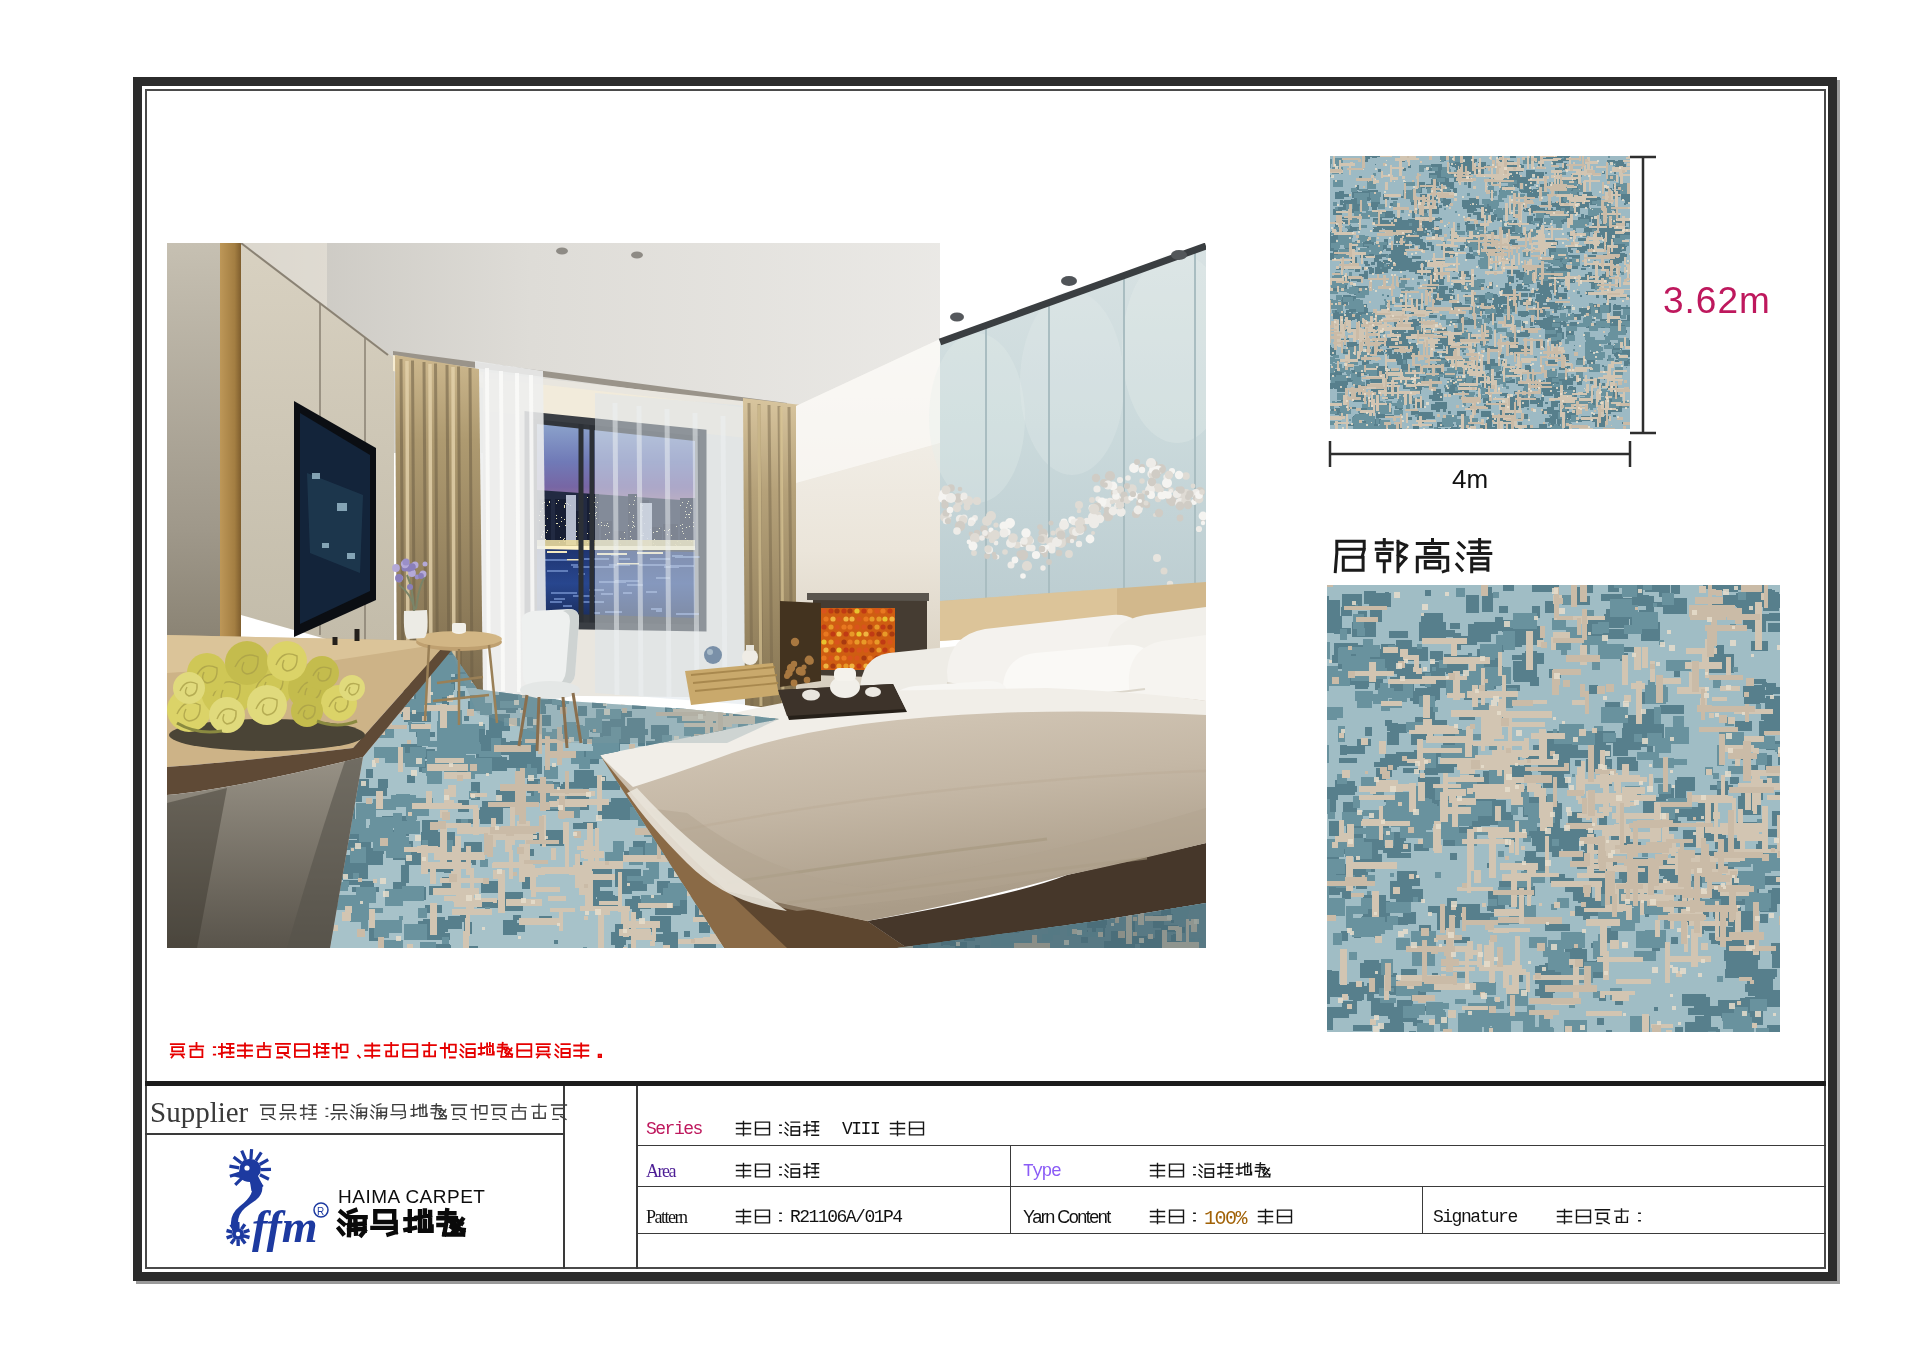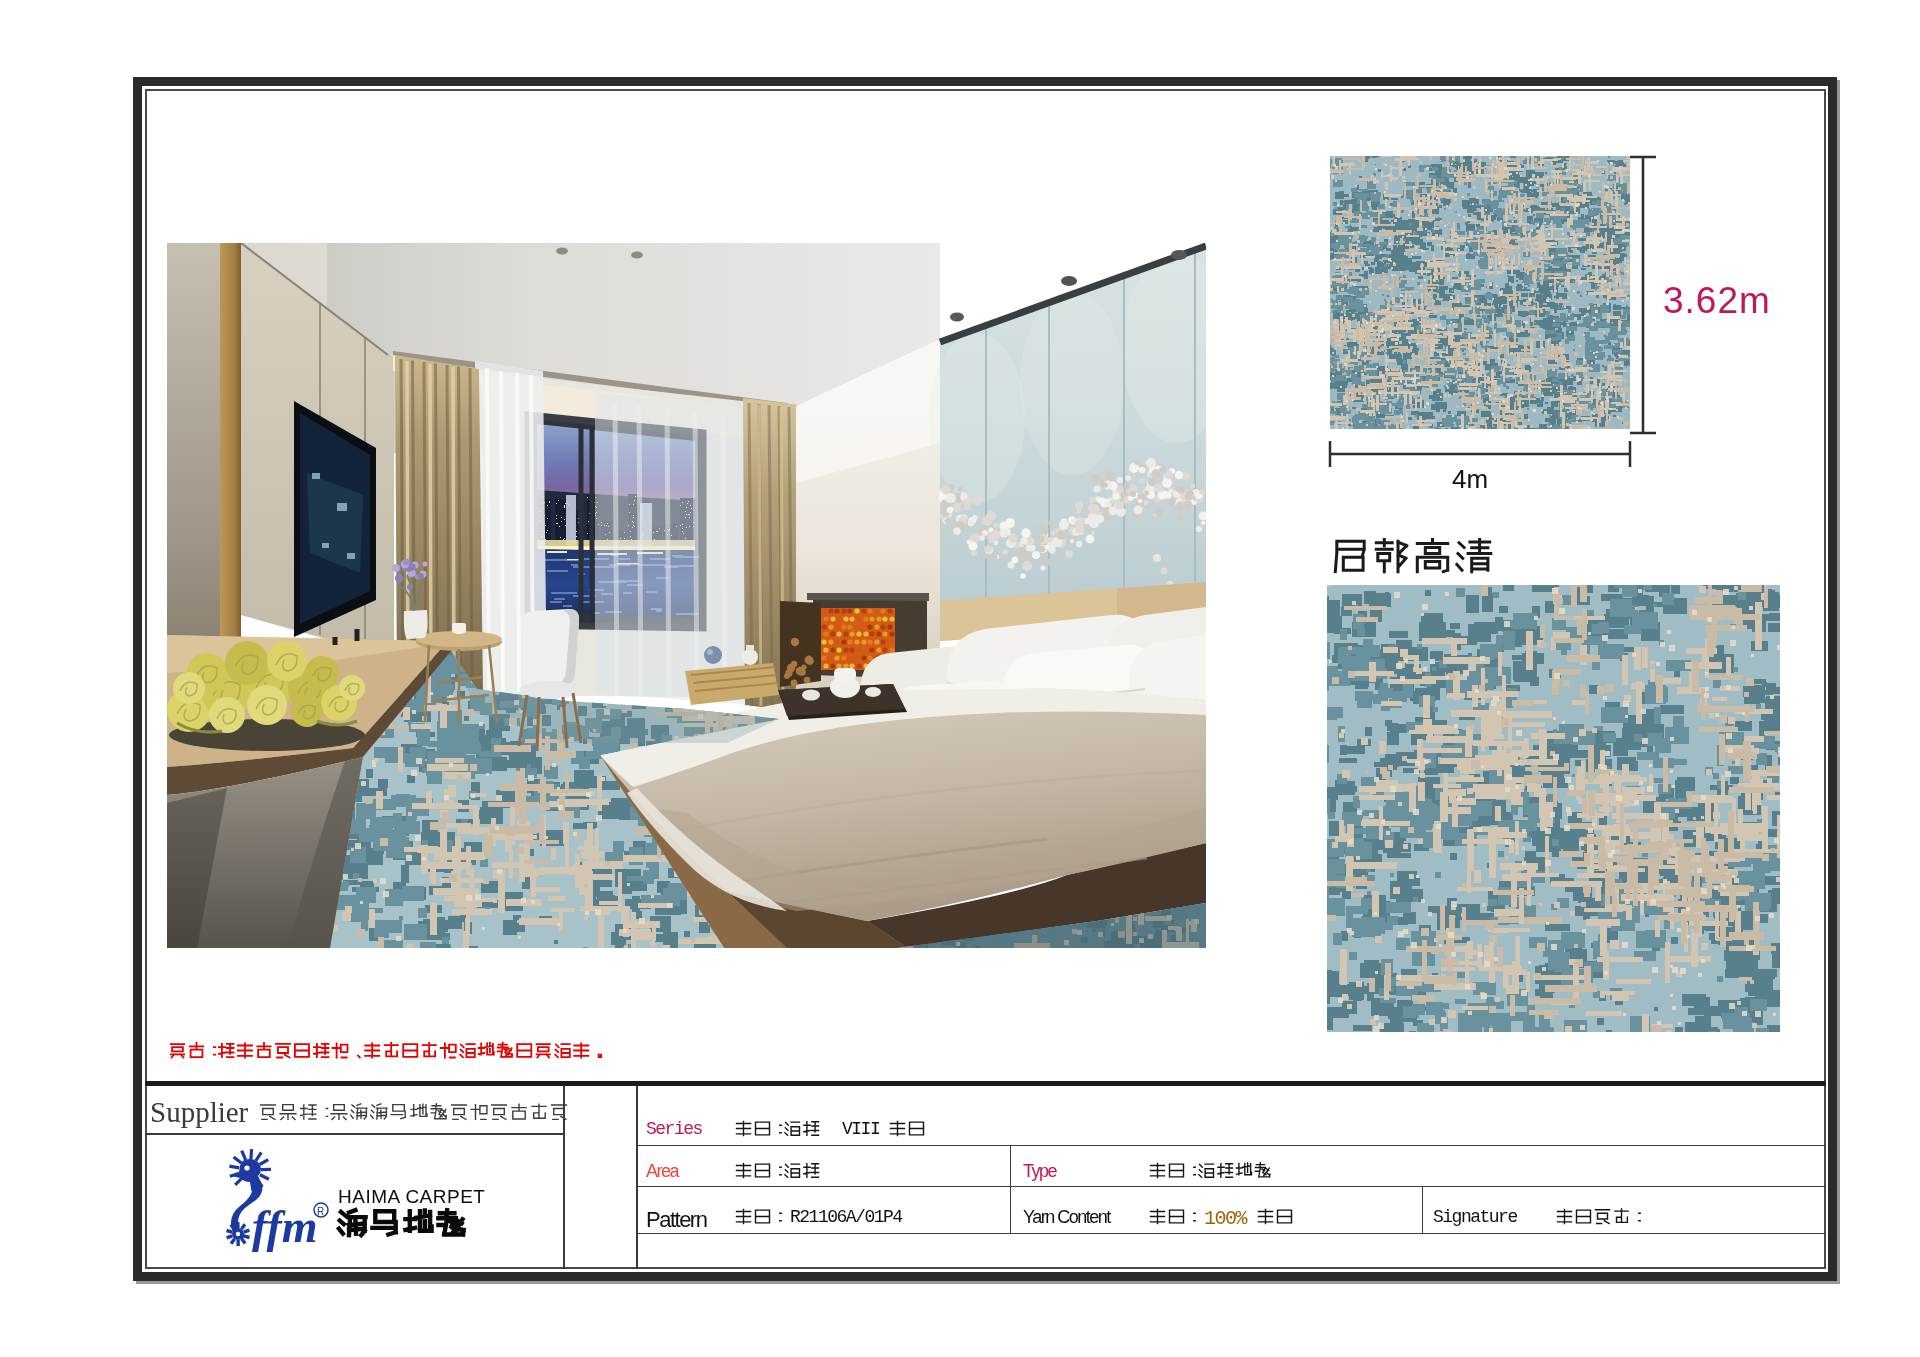--- a/index.html
+++ b/index.html
@@ -731,43 +731,43 @@
       <path d="M69.9 6.2L76.1 6.2M72.9 2.8L72.9 16.2M69.9 12.8L76.1 11.5M77.8 2.8L84.5 2.8M81.1 2.8L81.1 12.8M77.8 16.2L84.5 16.2M77.8 7.0L84.5 7.0M77.8 11.5L84.5 11.5" stroke="#151515" stroke-width="1.4" fill="none" stroke-linecap="square"></path>
     </svg>
   </div>
 <div class="abs" style="left:842px;top:1119px;font-family:'Liberation Mono',monospace;font-size:18px;color:#111;letter-spacing:-1.5px">VIII</div>
 <div class="abs" style="left:888px;top:1119px">
     <svg width="38" height="19" viewBox="0 0 38 19" style="display:block">
       <path d="M2.5 4.5L16.5 4.5M2.5 9.5L16.5 9.5M2.5 14.9L16.5 14.9M9.5 2.5L9.5 16.5" stroke="#151515" stroke-width="1.4" fill="none" stroke-linecap="square"></path>
       <path d="M21.5 3.1L35.5 3.1M21.5 3.1L21.5 15.9M35.5 3.1L35.5 15.9M21.5 15.9L35.5 15.9M22.1 9.5L34.9 9.5" stroke="#151515" stroke-width="1.4" fill="none" stroke-linecap="square"></path>
     </svg>
   </div>
-<div class="abs" style="left:646px;top:1161px;font-family:Liberation Sans, sans-serif;font-size:18px;color:#ef4444;letter-spacing:-1.5px">Area</div>
+<div class="abs" style="left:646px;top:1161px;font-family:Liberation Serif, serif;font-size:18px;color:#4c1d95;letter-spacing:-1.5px">Area</div>
 <div class="abs" style="left:734px;top:1161px">
     <svg width="86" height="19" viewBox="0 0 86 19" style="display:block">
       <path d="M2.5 4.5L16.5 4.5M2.5 9.5L16.5 9.5M2.5 14.9L16.5 14.9M9.5 2.5L9.5 16.5" stroke="#151515" stroke-width="1.4" fill="none" stroke-linecap="square"></path>
       <path d="M21.5 3.1L35.5 3.1M21.5 3.1L21.5 15.9M35.5 3.1L35.5 15.9M21.5 15.9L35.5 15.9M22.1 9.5L34.9 9.5" stroke="#151515" stroke-width="1.4" fill="none" stroke-linecap="square"></path>
       <path d="M45.8 6.2L47.2 6.2M45.8 13.7L47.2 13.7" stroke="#151515" stroke-width="1.4" fill="none" stroke-linecap="square"></path>
       <path d="M51.6 3.6L54.3 6.2M51.3 8.7L53.9 11.2M50.9 13.7L53.6 16.2M57.1 3.1L65.5 3.1M57.1 7.8L65.5 7.8M57.1 7.8L57.1 16.2M65.5 7.8L65.5 16.2M57.1 16.2L65.5 16.2M57.1 12.0L65.5 12.0" stroke="#151515" stroke-width="1.4" fill="none" stroke-linecap="square"></path>
       <path d="M69.9 6.2L76.1 6.2M72.9 2.8L72.9 16.2M69.9 12.8L76.1 11.5M77.8 2.8L84.5 2.8M81.1 2.8L81.1 12.8M77.8 16.2L84.5 16.2M77.8 7.0L84.5 7.0M77.8 11.5L84.5 11.5" stroke="#151515" stroke-width="1.4" fill="none" stroke-linecap="square"></path>
     </svg>
   </div>
-<div class="abs" style="left:1023px;top:1161px;font-family:Liberation Sans, sans-serif;font-size:18px;color:#be185d;letter-spacing:-1.5px">Type</div>
+<div class="abs" style="left:1023px;top:1161px;font-family:Liberation Mono, monospace;font-size:18px;color:#8b5cf6;letter-spacing:-1.5px">Type</div>
 <div class="abs" style="left:1148px;top:1161px">
     <svg width="124" height="19" viewBox="0 0 124 19" style="display:block">
       <path d="M2.5 4.5L16.5 4.5M2.5 9.5L16.5 9.5M2.5 14.9L16.5 14.9M9.5 2.5L9.5 16.5" stroke="#151515" stroke-width="1.4" fill="none" stroke-linecap="square"></path>
       <path d="M21.5 3.1L35.5 3.1M21.5 3.1L21.5 15.9M35.5 3.1L35.5 15.9M21.5 15.9L35.5 15.9M22.1 9.5L34.9 9.5" stroke="#151515" stroke-width="1.4" fill="none" stroke-linecap="square"></path>
       <path d="M45.8 6.2L47.2 6.2M45.8 13.7L47.2 13.7" stroke="#151515" stroke-width="1.4" fill="none" stroke-linecap="square"></path>
       <path d="M51.6 3.6L54.3 6.2M51.3 8.7L53.9 11.2M50.9 13.7L53.6 16.2M57.1 3.1L65.5 3.1M57.1 7.8L65.5 7.8M57.1 7.8L57.1 16.2M65.5 7.8L65.5 16.2M57.1 16.2L65.5 16.2M57.1 12.0L65.5 12.0" stroke="#151515" stroke-width="1.4" fill="none" stroke-linecap="square"></path>
       <path d="M69.9 6.2L76.1 6.2M72.9 2.8L72.9 16.2M69.9 12.8L76.1 11.5M77.8 2.8L84.5 2.8M81.1 2.8L81.1 12.8M77.8 16.2L84.5 16.2M77.8 7.0L84.5 7.0M77.8 11.5L84.5 11.5" stroke="#151515" stroke-width="1.4" fill="none" stroke-linecap="square"></path>
       <path d="M90.9 2.5L90.9 13.7M88.4 7.0L93.9 7.0M88.4 13.2L93.9 12.0M96.8 2.5L96.8 13.7M94.6 6.2L102.6 4.8M99.6 2.0L99.6 11.2M102.6 2.8L102.6 12.8M96.8 13.7L103.5 13.7M103.5 13.7L103.5 11.2" stroke="#151515" stroke-width="1.4" fill="none" stroke-linecap="square"></path>
       <path d="M108.3 3.6L116.6 3.6M112.4 1.8L111.9 6.2M107.4 6.5L117.5 6.5M112.4 6.2L111.6 11.2M107.4 10.3L111.3 10.3M111.6 11.2L110.8 15.9M110.8 15.9L121.6 15.9M121.6 15.9L122.0 13.2M114.1 8.2L116.6 9.8M117.0 7.5L115.3 10.3M118.3 7.8L120.8 9.5M121.3 7.2L119.1 10.3M115.0 11.5L118.0 13.7M118.3 11.2L115.8 14.5M119.1 12.0L121.6 14.2" stroke="#151515" stroke-width="1.4" fill="none" stroke-linecap="square"></path>
     </svg>
   </div>
-<div class="abs" style="left:646px;top:1207px;font-family:Liberation Sans, sans-serif;font-size:22px;color:#111;letter-spacing:-1.5px">Pattern</div>
+<div class="abs" style="left:646px;top:1207px;font-family:Liberation Serif, serif;font-size:18px;color:#111;letter-spacing:-1.5px">Pattern</div>
 <div class="abs" style="left:734px;top:1207px">
     <svg width="48" height="19" viewBox="0 0 48 19" style="display:block">
       <path d="M2.5 4.5L16.5 4.5M2.5 9.5L16.5 9.5M2.5 14.9L16.5 14.9M9.5 2.5L9.5 16.5" stroke="#151515" stroke-width="1.4" fill="none" stroke-linecap="square"></path>
       <path d="M21.5 3.1L35.5 3.1M21.5 3.1L21.5 15.9M35.5 3.1L35.5 15.9M21.5 15.9L35.5 15.9M22.1 9.5L34.9 9.5" stroke="#151515" stroke-width="1.4" fill="none" stroke-linecap="square"></path>
       <path d="M45.8 6.2L47.2 6.2M45.8 13.7L47.2 13.7" stroke="#151515" stroke-width="1.4" fill="none" stroke-linecap="square"></path>
     </svg>
   </div>
 <div class="abs" style="left:790px;top:1207px;font-family:Liberation Mono, monospace;font-size:18px;color:#111;letter-spacing:-1.5px">R21106A/01P4</div>
 <div class="abs" style="left:1023px;top:1207px;font-family:Liberation Sans, sans-serif;font-size:18px;color:#111;letter-spacing:-1.5px">Yarn Content</div>
 <div class="abs" style="left:1148px;top:1207px">

